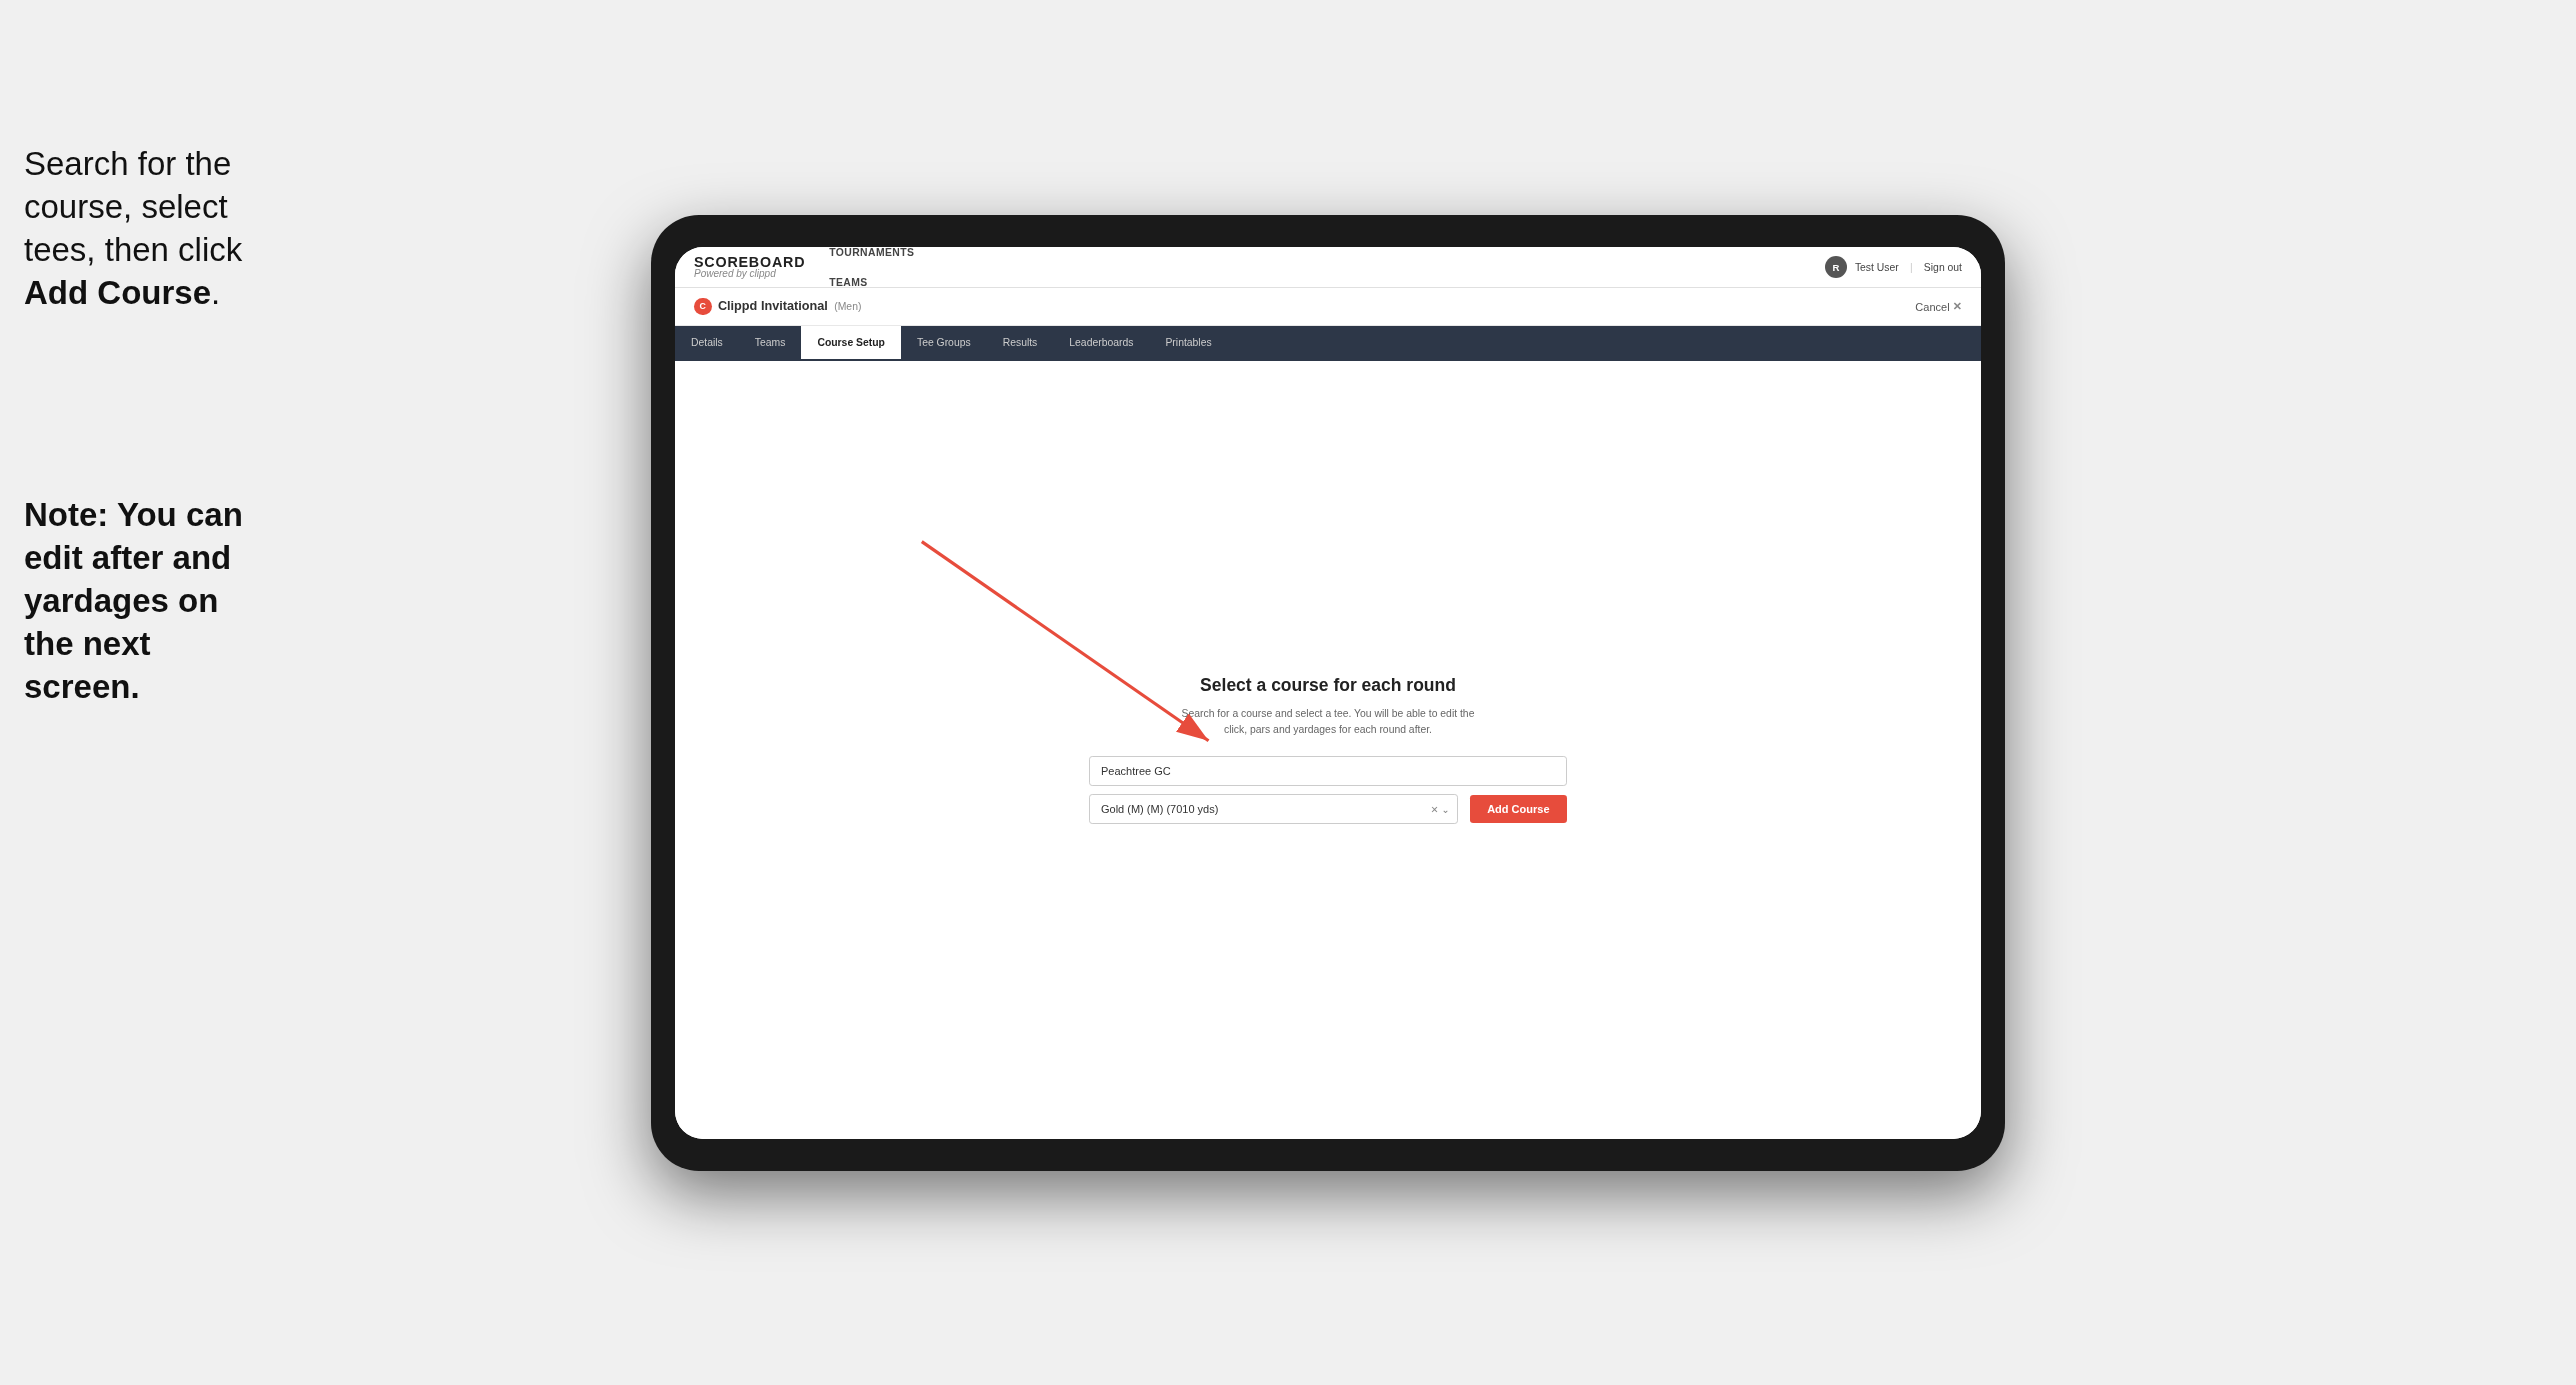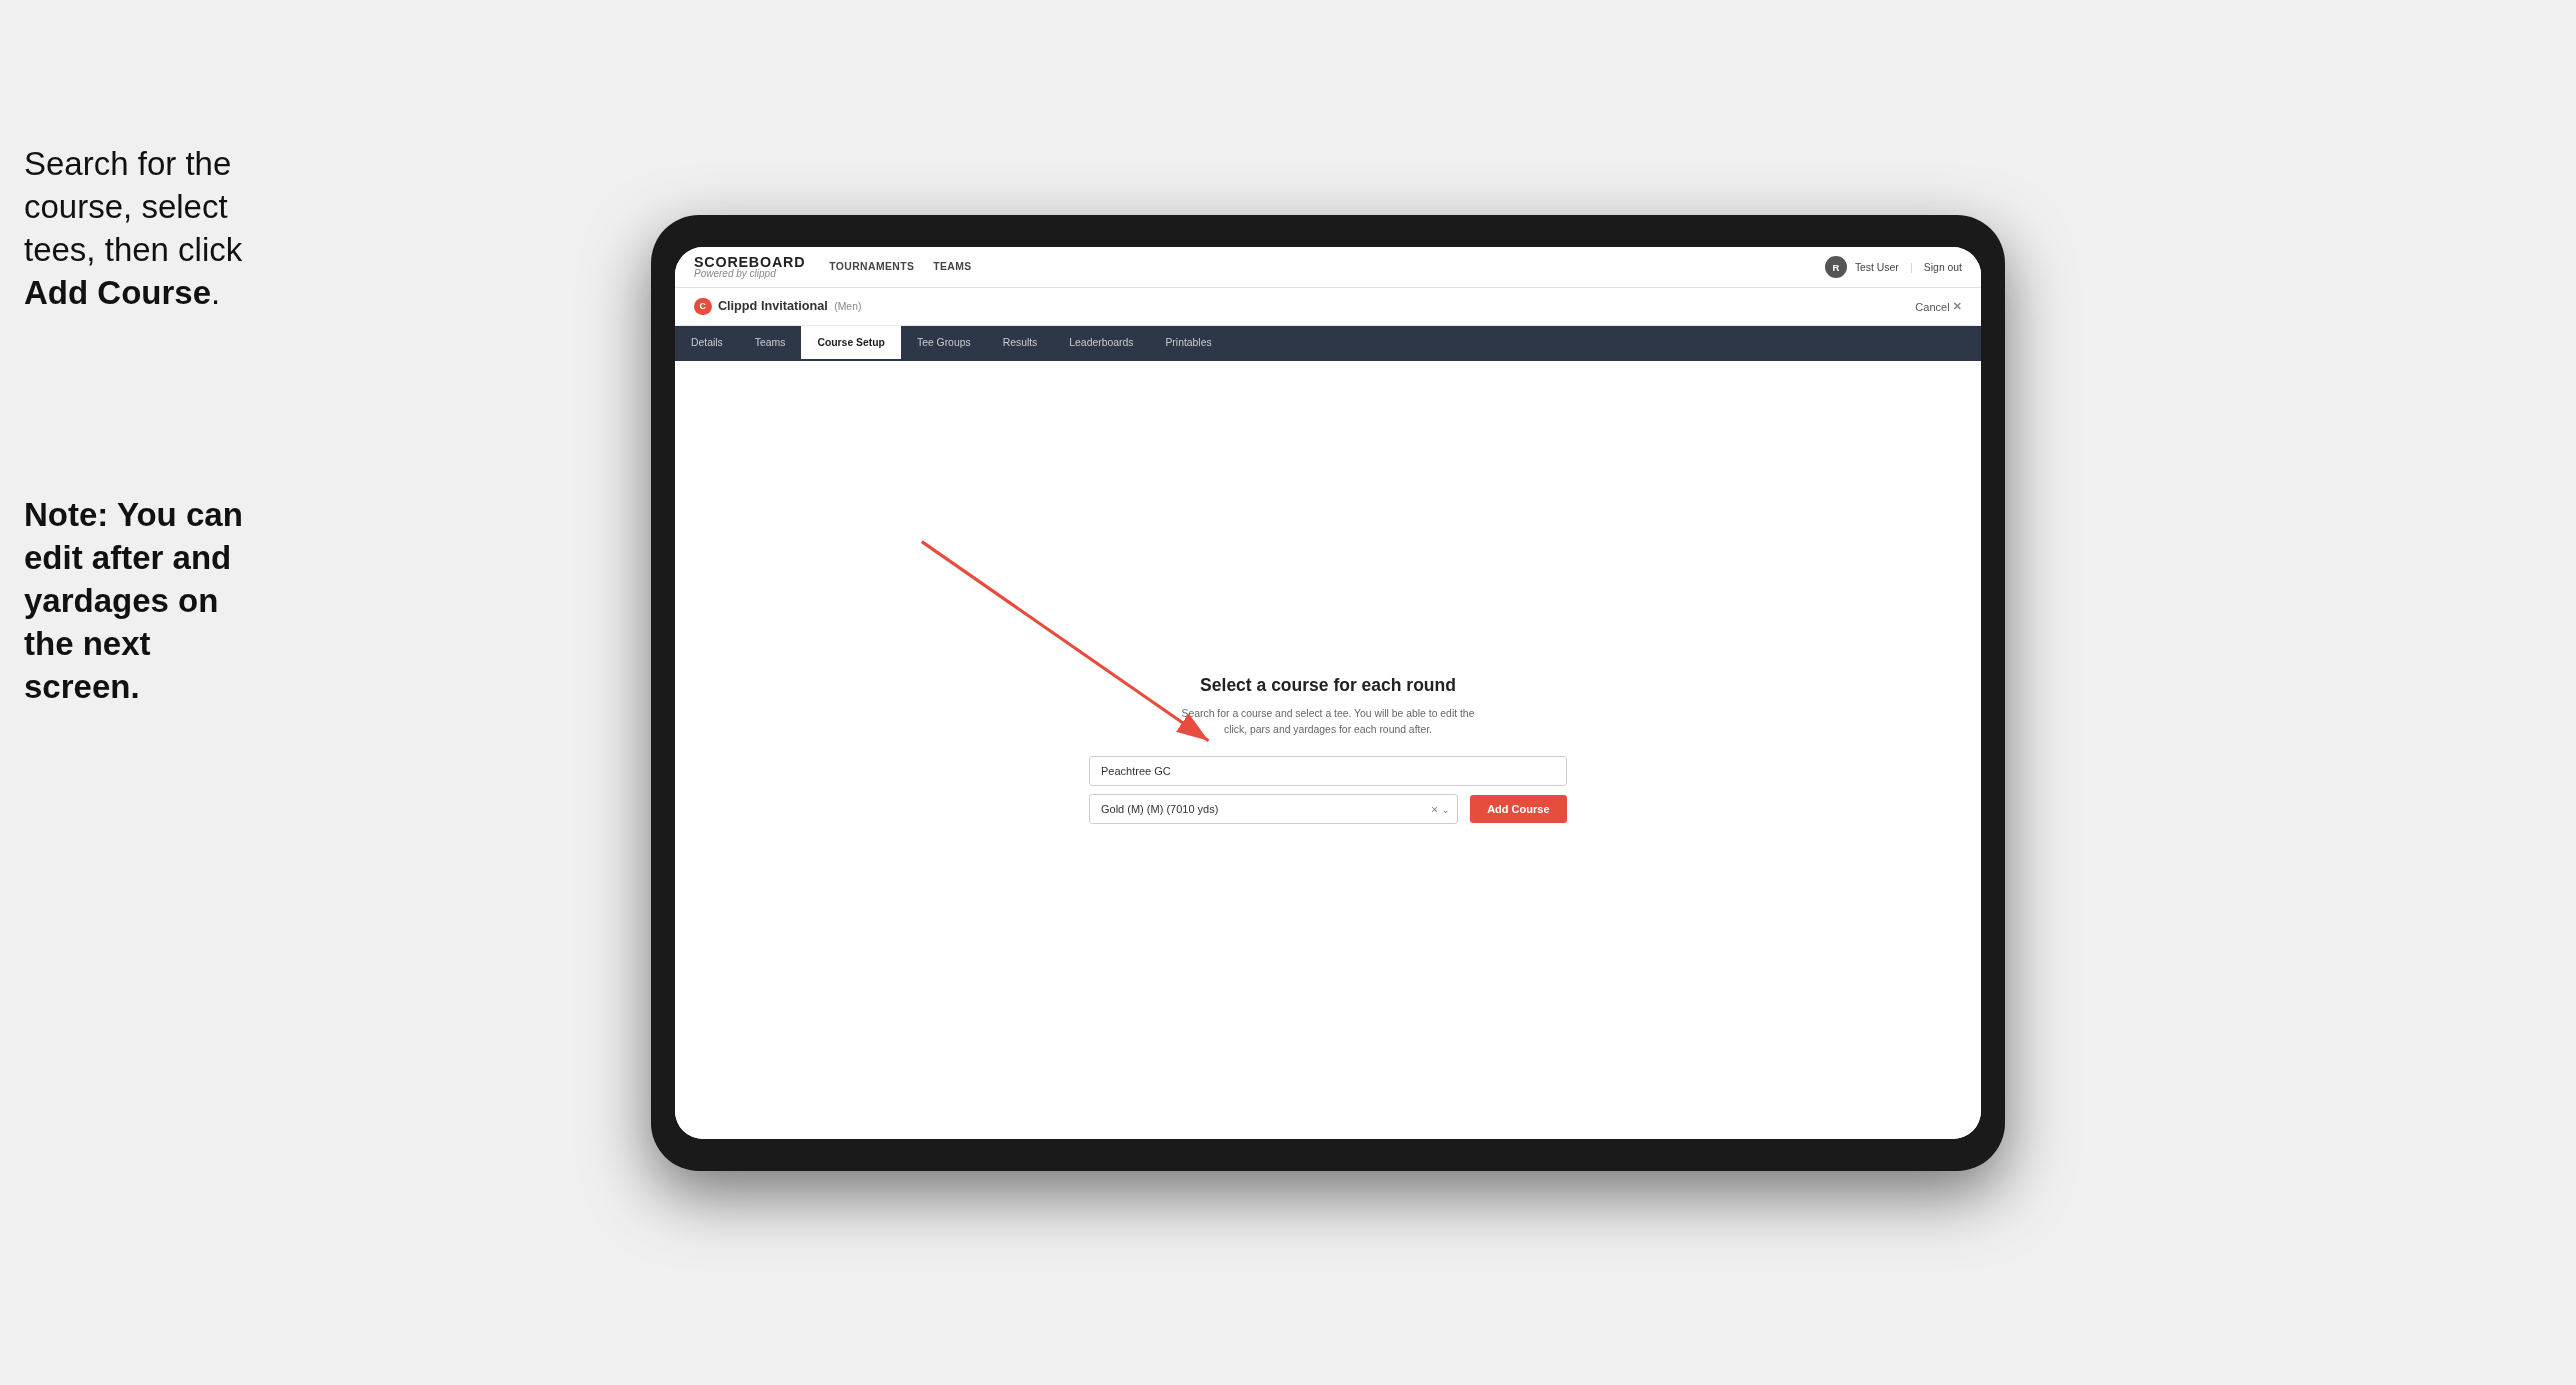--- a/index.html
+++ b/index.html
@@ -95,20 +95,21 @@
     }
     .logo-sub {
       font-size: 10px;
       color: #888;
       font-style: italic;
     }
 
     .nav-links {
       display: flex;
       gap: 19px;
+      flex-direction: column;
     }
     .nav-link {
       font-size: 10.4px;
       color: #444;
       font-weight: 600;
       text-decoration: none;
       letter-spacing: 0.4px;
     }
 
     .nav-right {

